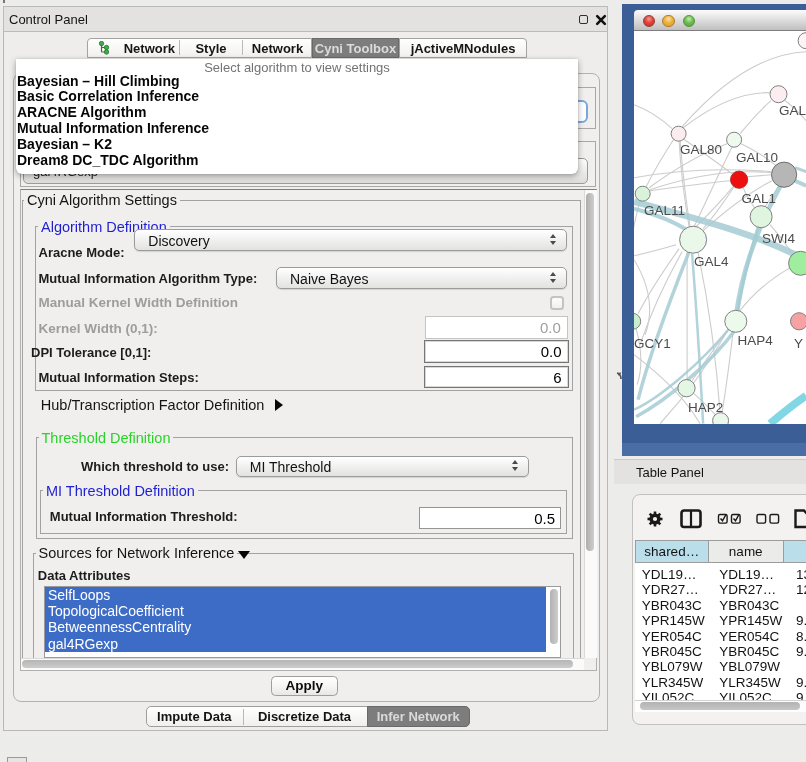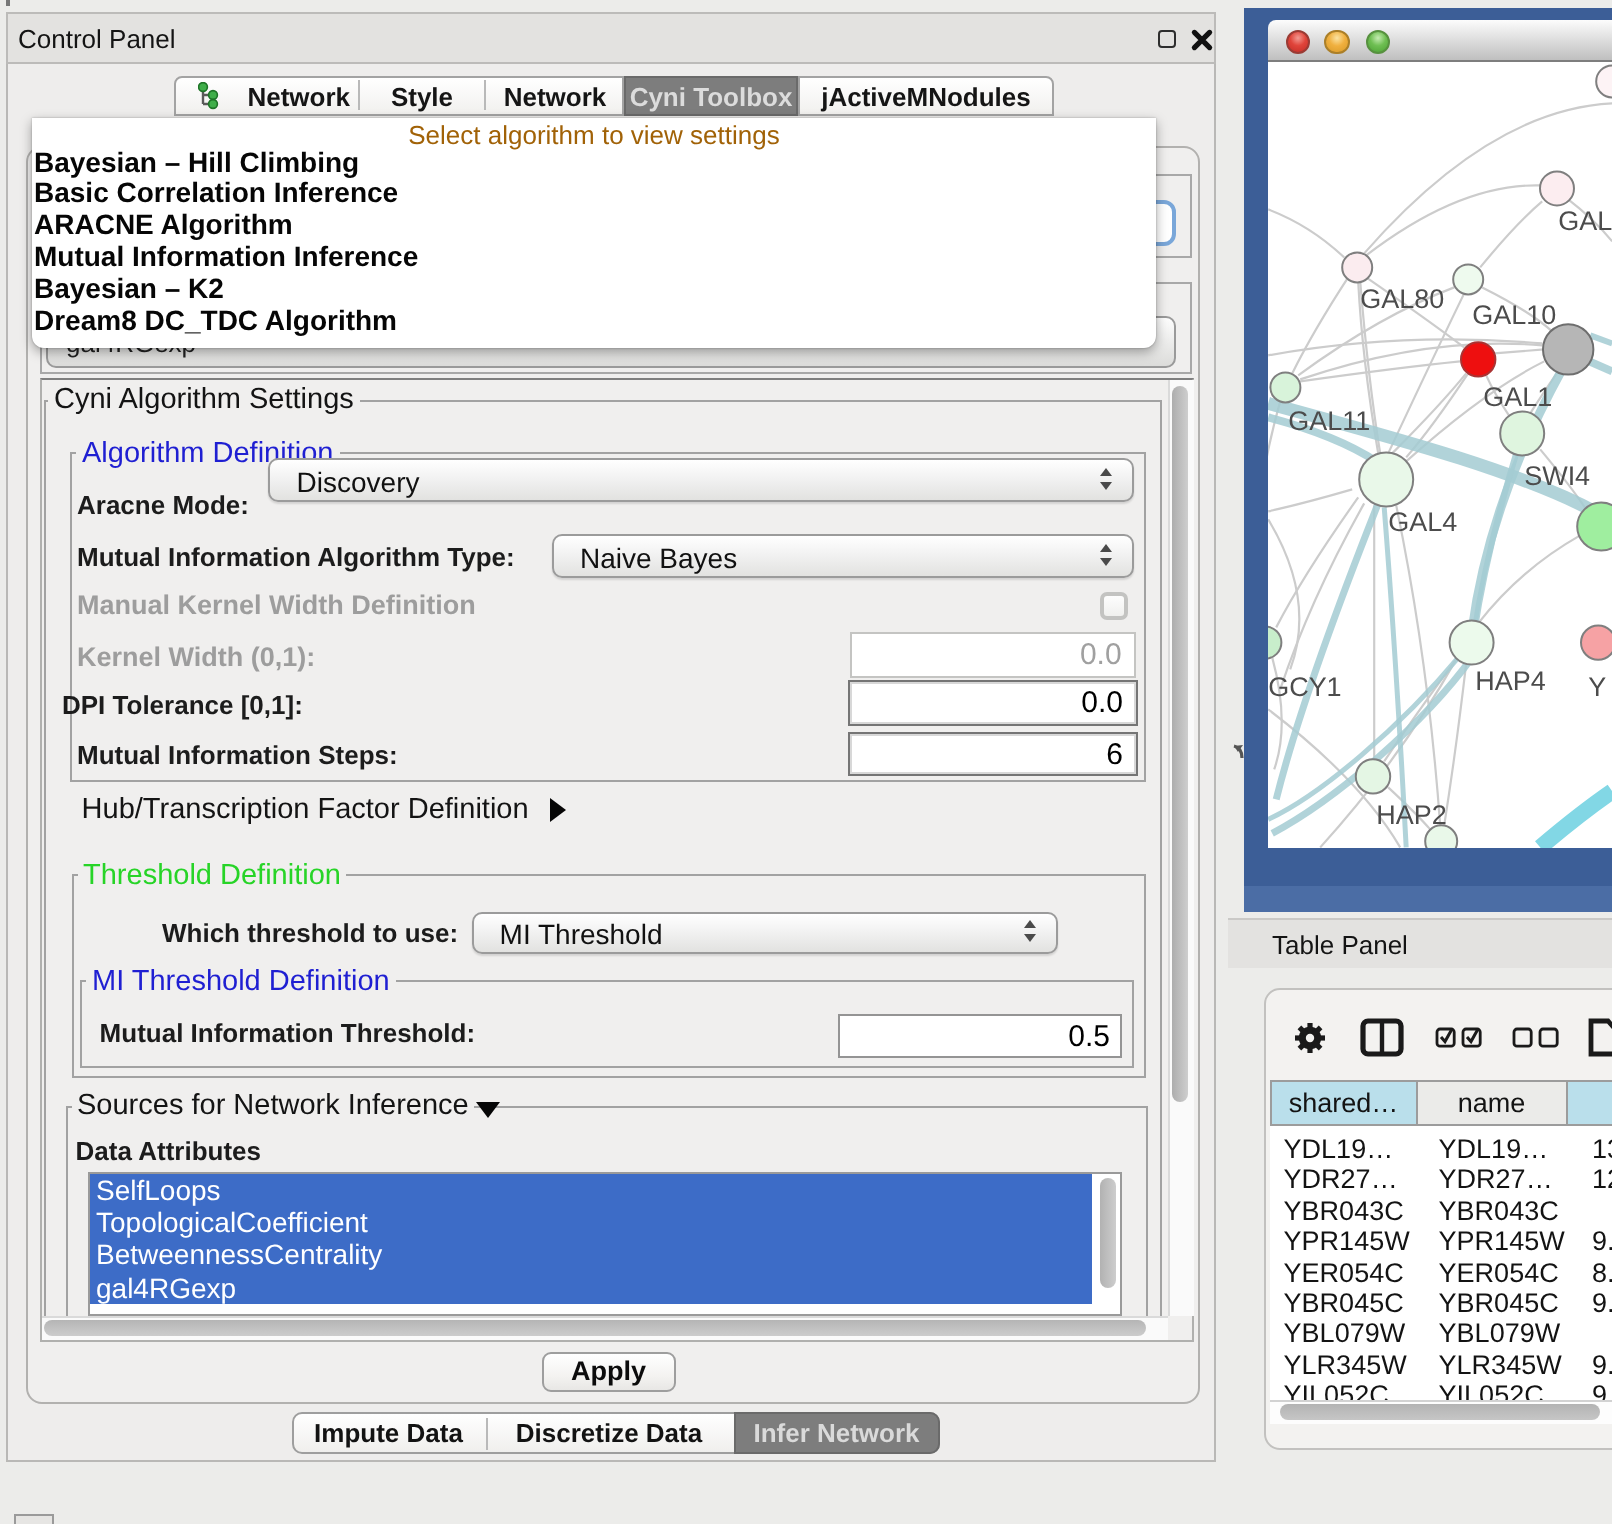--- a/index.html
+++ b/index.html
@@ -122,21 +122,21 @@
 <div class="abs" style="left:32.6px;top:553px;width:541.4px;height:105px;border:1px solid #a2a2a2;border-bottom:none;box-sizing:border-box;"></div>
 <div class="fslabel" style="left:35.5px;top:545px;color:#141414;">Sources for Network Inference</div>
 <div class="abs" style="left:238px;top:550.5px;width:0;height:0;border-left:6.5px solid transparent;border-right:6.5px solid transparent;border-top:8px solid #060606;"></div>
 <div class="lbl abs" style="left:37.8px;top:568px;">Data Attributes</div>
 
 <div class="abs" style="left:43.5px;top:585.5px;width:517px;height:72px;background:#ffffff;border:1px solid #9a9a9a;box-sizing:border-box;"></div>
 <div class="abs" style="left:44.5px;top:586.5px;width:501px;height:65.9px;background:#3d6cc7;color:#fff;font-size:14px;line-height:16.45px;padding-left:3.5px;box-sizing:border-box;">SelfLoops<br>TopologicalCoefficient<br>BetweennessCentrality<br>gal4RGexp</div>
 <div class="abs" style="left:549.5px;top:588.5px;width:8.5px;height:55px;background:linear-gradient(90deg,#b2b2b2,#cdcdcd);border-radius:4.5px;"></div>
 
 <div class="abs" style="left:16px;top:59px;width:562px;height:115px;background:#ffffff;border-radius:0 0 6px 6px;box-shadow:0 2px 6px rgba(0,0,0,0.35),0 0 1px rgba(0,0,0,0.3);"></div>
-<div class="abs" style="left:16px;top:60px;width:562px;text-align:center;font-size:13px;color:#a16207;">Select algorithm to view settings</div>
+<div class="abs" style="left:16px;top:60px;width:562px;text-align:center;font-size:13px;color:#737373;">Select algorithm to view settings</div>
 <div class="abs" style="left:17px;top:73.5px;font-size:14px;color:#060606;line-height:15.9px;white-space:nowrap;font-weight:bold;">Bayesian – Hill Climbing<br>Basic Correlation Inference<br><b>ARACNE Algorithm</b><br>Mutual Information Inference<br>Bayesian – K2<br>Dream8 DC_TDC Algorithm</div>
 
 <div class="abs" style="left:271px;top:676px;width:66.5px;height:19.5px;background:linear-gradient(#ffffff,#f4f3f1 60%,#e8e7e5);border:1px solid #9e9e9e;border-radius:4.5px;box-sizing:border-box;text-align:center;font-size:13.5px;font-weight:600;color:#0c0c0c;line-height:17px;">Apply</div>
 
 <div class="abs" style="left:146px;top:706px;width:324px;height:21px;background:linear-gradient(#ffffff,#f0efed);border:1px solid #9e9e9e;border-radius:5px;box-sizing:border-box;"></div>
 <div class="abs" style="left:366.5px;top:706px;width:103.5px;height:21px;background:#7d7d7d;border:1px solid #6a6a6a;border-radius:0 5px 5px 0;box-sizing:border-box;"></div>
 <div class="abs" style="left:242.5px;top:708.5px;width:1px;height:16px;background:#b9b9b9;"></div>
 <div class="abs" style="left:146px;top:709px;width:96.5px;text-align:center;font-size:13px;font-weight:600;color:#131313;">Impute Data</div>
 <div class="abs" style="left:242.5px;top:709px;width:124px;text-align:center;font-size:13px;font-weight:600;color:#131313;">Discretize Data</div>
 <div class="abs" style="left:366.5px;top:709px;width:103.5px;text-align:center;font-size:13px;font-weight:600;color:#dadada;">Infer Network</div>

